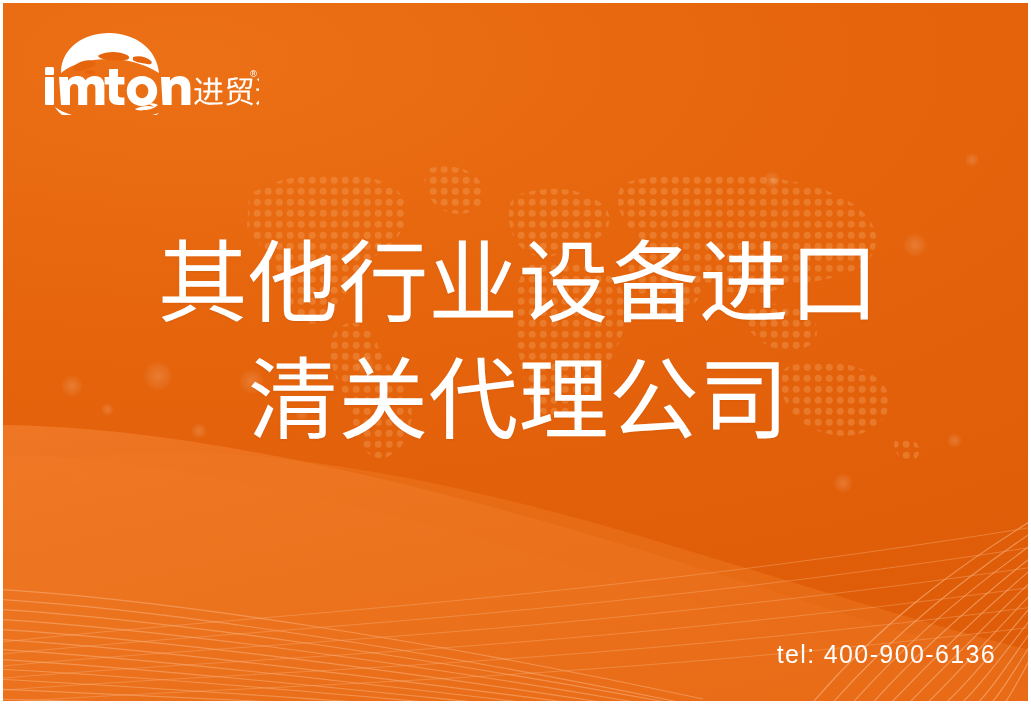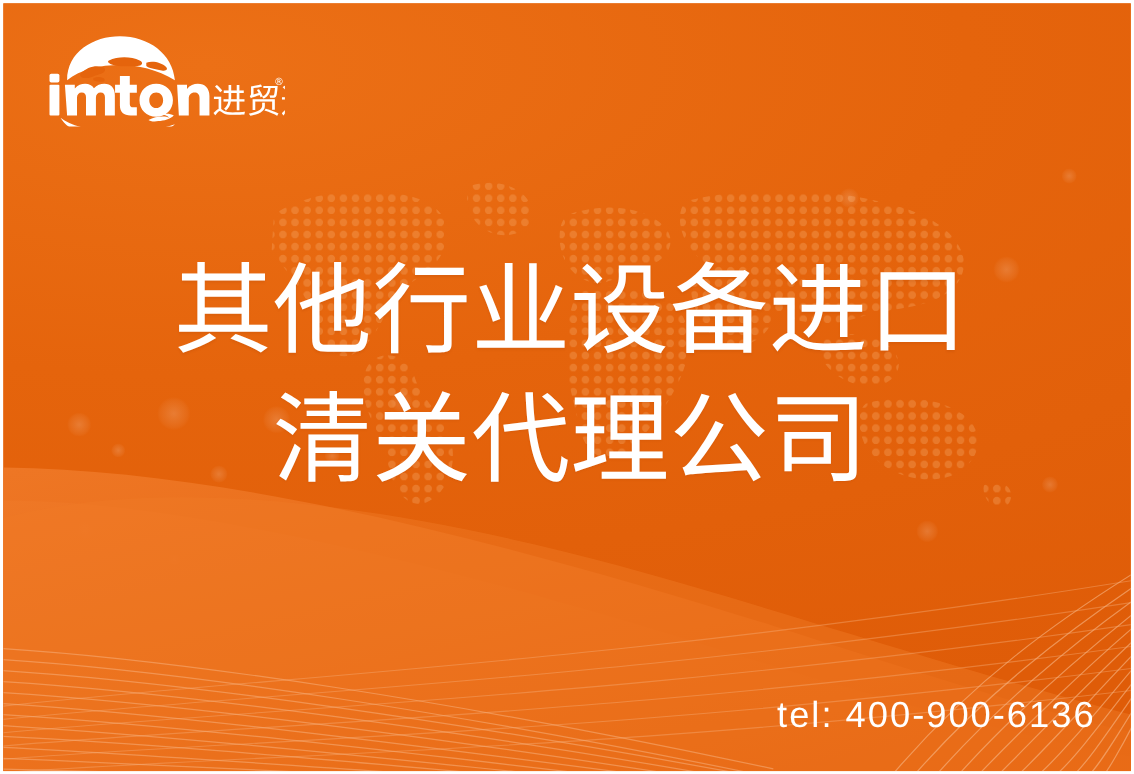--- a/index.html
+++ b/index.html
@@ -87,21 +87,21 @@
     line-height: 117px;
     white-space: nowrap;
   }
 
   
   .tel {
     position: absolute;
     right: 32px;
     bottom: 32px;
     color: #ffffff;
-    font-size: 33px;
+    font-size: 25px;
     letter-spacing: 0.055em;
     white-space: nowrap;
     z-index: 7;
   }
 
   
   .logo {
     position: absolute;
     left: 36px;
     top: 26px;

